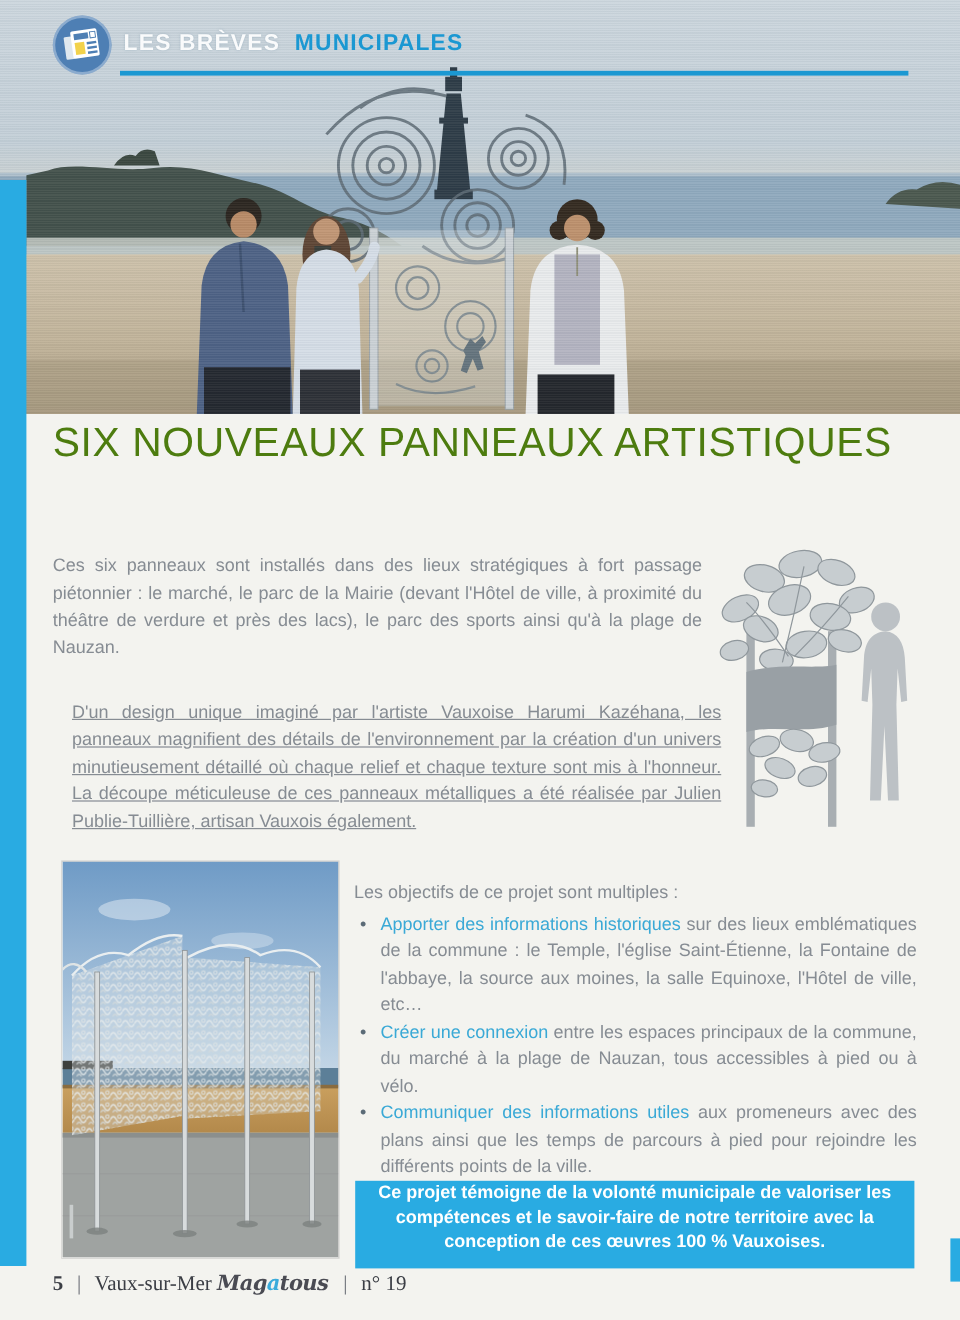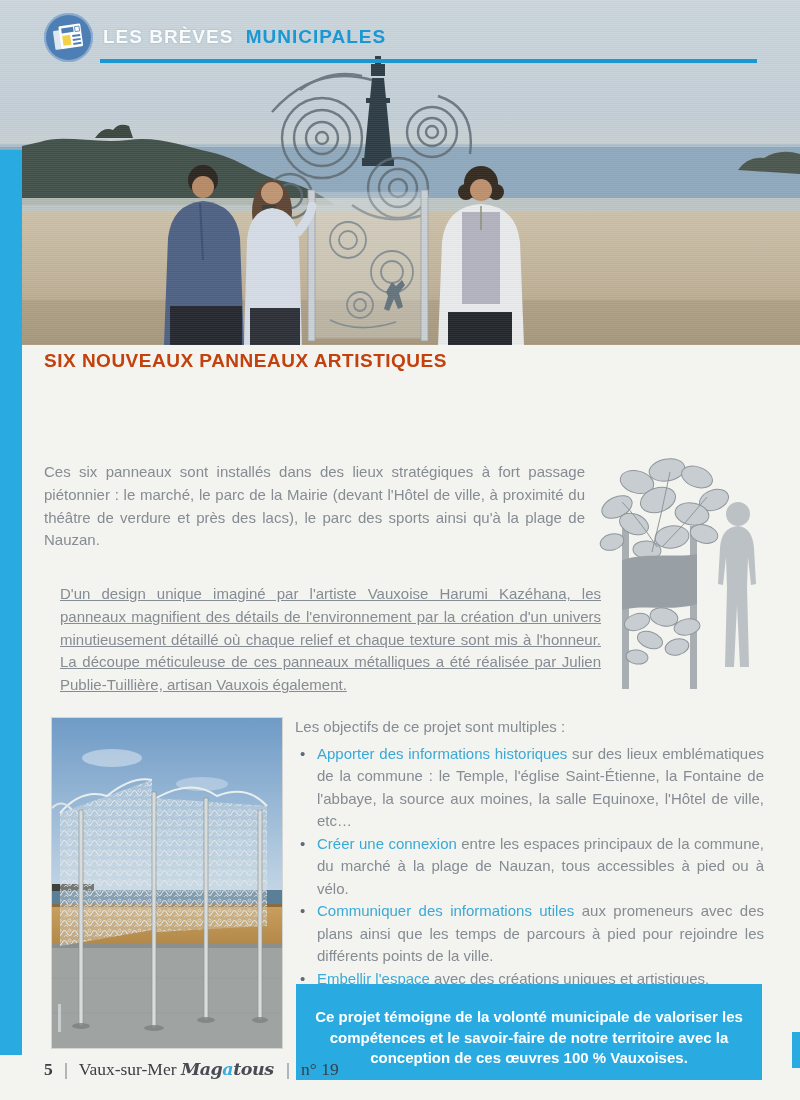--- a/index.html
+++ b/index.html
@@ -26,48 +26,48 @@
   .kicker .lt{color:rgba(255,255,255,.93);text-shadow:0 0 2px rgba(120,150,170,.5);}
   .kicker .st{color:#1b98d2;margin-left:6px;}
   .header-rule{position:absolute;left:100px;top:59px;width:657px;height:4px;background:#1b98d2;}
 
   
   .left-band{position:absolute;left:0;top:150px;width:22px;height:905px;background:#29abe2;}
   .right-tab{position:absolute;left:792px;top:1032px;width:8px;height:36px;background:#29abe2;}
 
   
   .title{position:absolute;left:44px;top:350px;width:720px;
-    font-size:19px;font-weight:bold;color:#c2410c;letter-spacing:.5px;}
+    font-size:34px;font-weight:normal;color:#4d7c0f;letter-spacing:.5px;}
   .lede{position:absolute;left:44px;top:397px;width:718px;
     font-size:15.5px;line-height:1.42;font-weight:bold;color:#454b56;text-align:justify;}
   .para{position:absolute;font-size:15px;line-height:1.52;color:#868c93;text-align:justify;width:541px;left:44px;}
   .para1{top:461px;}
   .para2{top:567px;}
 
   
   .scale-illu{position:absolute;left:592px;top:452px;width:180px;height:245px;}
 
   
-  .objectives{position:absolute;left:295px;top:716px;width:469px;
+  .objectives{position:absolute;left:295px;top:733px;width:469px;
     font-size:15px;line-height:1.5;color:#868c93;}
   .objectives .intro{margin:0 0 4px 0;}
   .objectives ul{list-style:none;margin:0;padding:0;}
   .objectives li{position:relative;padding-left:22px;text-align:justify;margin:0;}
   .objectives .b{position:absolute;left:5px;top:0;color:#5b6b77;}
   .hl{color:#3aa9d6;}
 
   
   .panels-photo{position:absolute;left:52px;top:718px;width:230px;height:330px;
     box-shadow:0 0 0 1px rgba(120,125,125,.25);}
   .panels-photo svg{display:block;width:100%;height:100%;}
 
   
   .callout{position:absolute;left:296px;top:984px;width:466px;box-sizing:border-box;
     background:#29abe2;color:#ffffff;font-weight:bold;font-size:15px;line-height:1.38;
-    text-align:center;padding:23px 12px 11px 12px;}
+    text-align:center;padding:0 12px 11px 12px;}
 
   
   .footer{position:absolute;left:44px;top:1059px;font-family:"Liberation Serif", serif;
     font-size:17.5px;color:#3b3e45;white-space:nowrap;}
   .footer .num{font-weight:bold;}
   .footer .sep{color:#6a6e76;margin:0 7px;font-weight:normal;}
   .mag{font-family:"DejaVu Serif", serif;font-style:italic;font-weight:bold;letter-spacing:-.5px;}
   .mag .m1{color:#4a4b53;} .mag .m2{color:#3aabdb;} .mag .m3{color:#4a4b53;}
 </style>
 </head>

